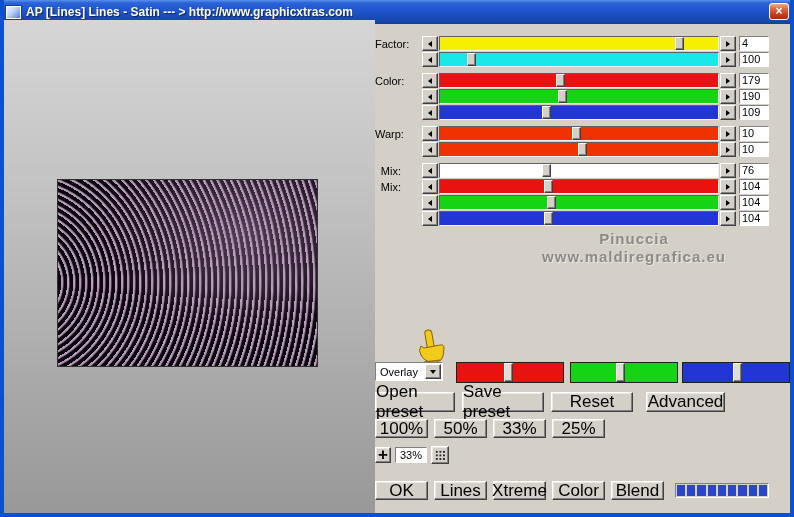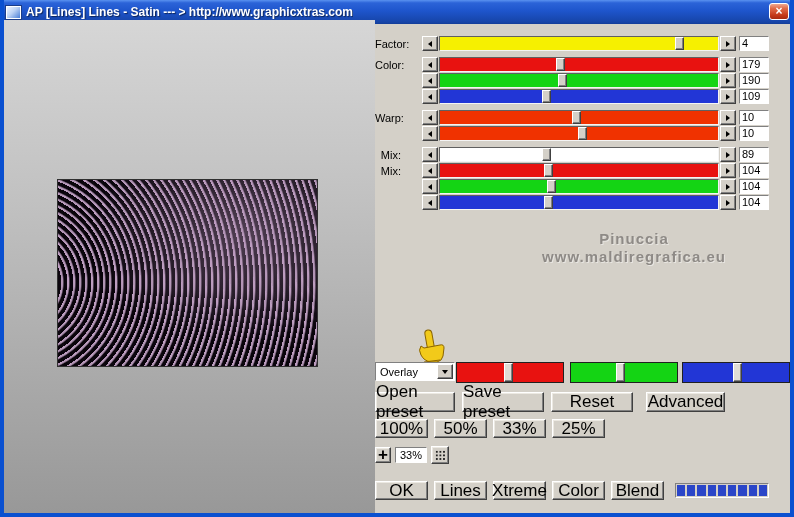--- a/index.html
+++ b/index.html
@@ -87,21 +87,21 @@
     pointer-events:none;
   }
   .watermark .wm1 { font-size:15px; letter-spacing:1px; }
   .watermark .wm2 { font-size:15px; letter-spacing:1px; margin-top:1px; }
 
   
   .hand { position:absolute; left:412px; top:328px; width:30px; height:40px; pointer-events:none; }
 
   
   .combo {
-    position:absolute; left:371px; top:362px; width:80px; height:19px;
+    position:absolute; left:371px; top:362px; width:68px; height:19px;
     background:#ffffff; border:1px solid; border-color:#808080 #ffffff #ffffff #808080;
     display:flex; align-items:center; cursor:pointer;
   }
   .combo-text { flex:1; font-size:11px; padding-left:4px; color:#000; }
   .combo-btn {
     width:16px; height:15px; margin-right:1px;
     background:#d4d0c8; border:1px solid; border-color:#ffffff #404040 #404040 #ffffff;
     box-shadow:inset -1px -1px 0 #808080;
     display:flex; align-items:center; justify-content:center;
   }
@@ -182,20 +182,33 @@
         </span>
       <span class="s-track" style="background: rgb(246, 240, 0);">
           <span class="s-thumb" style="left: 86%;"></span>
         </span>
       <span class="s-arrow">
           <span class="tri-r"></span>
         </span>
       <span class="s-value">4</span>
     </div>
 
+    <div class="slider-row">
+      <span class="s-label"></span>
+      <span class="s-arrow">
+          <span class="tri-l"></span>
+        </span>
+      <span class="s-track" style="background: rgb(24, 232, 232);">
+          <span class="s-thumb" style="left: 11%;"></span>
+        </span>
+      <span class="s-arrow">
+          <span class="tri-r"></span>
+        </span>
+      <span class="s-value">100</span>
+    </div>
 
     <div class="slider-row gap">
       <span class="s-label">Color:</span>
       <span class="s-arrow">
           <span class="tri-l"></span>
         </span>
       <span class="s-track" style="background: rgb(232, 18, 16);">
           <span class="s-thumb" style="left: 43%;"></span>
         </span>
       <span class="s-arrow">
@@ -264,21 +277,21 @@
       <span class="s-label">Mix:</span>
       <span class="s-arrow">
           <span class="tri-l"></span>
         </span>
       <span class="s-track" style="background: rgb(255, 255, 255);">
           <span class="s-thumb" style="left: 38%;"></span>
         </span>
       <span class="s-arrow">
           <span class="tri-r"></span>
         </span>
-      <span class="s-value">89</span>
+      <span class="s-value">76</span>
     </div>
 
     <div class="slider-row">
       <span class="s-label">Mix:</span>
       <span class="s-arrow">
           <span class="tri-l"></span>
         </span>
       <span class="s-track" style="background: rgb(232, 18, 16);">
           <span class="s-thumb" style="left: 39%;"></span>
         </span>

